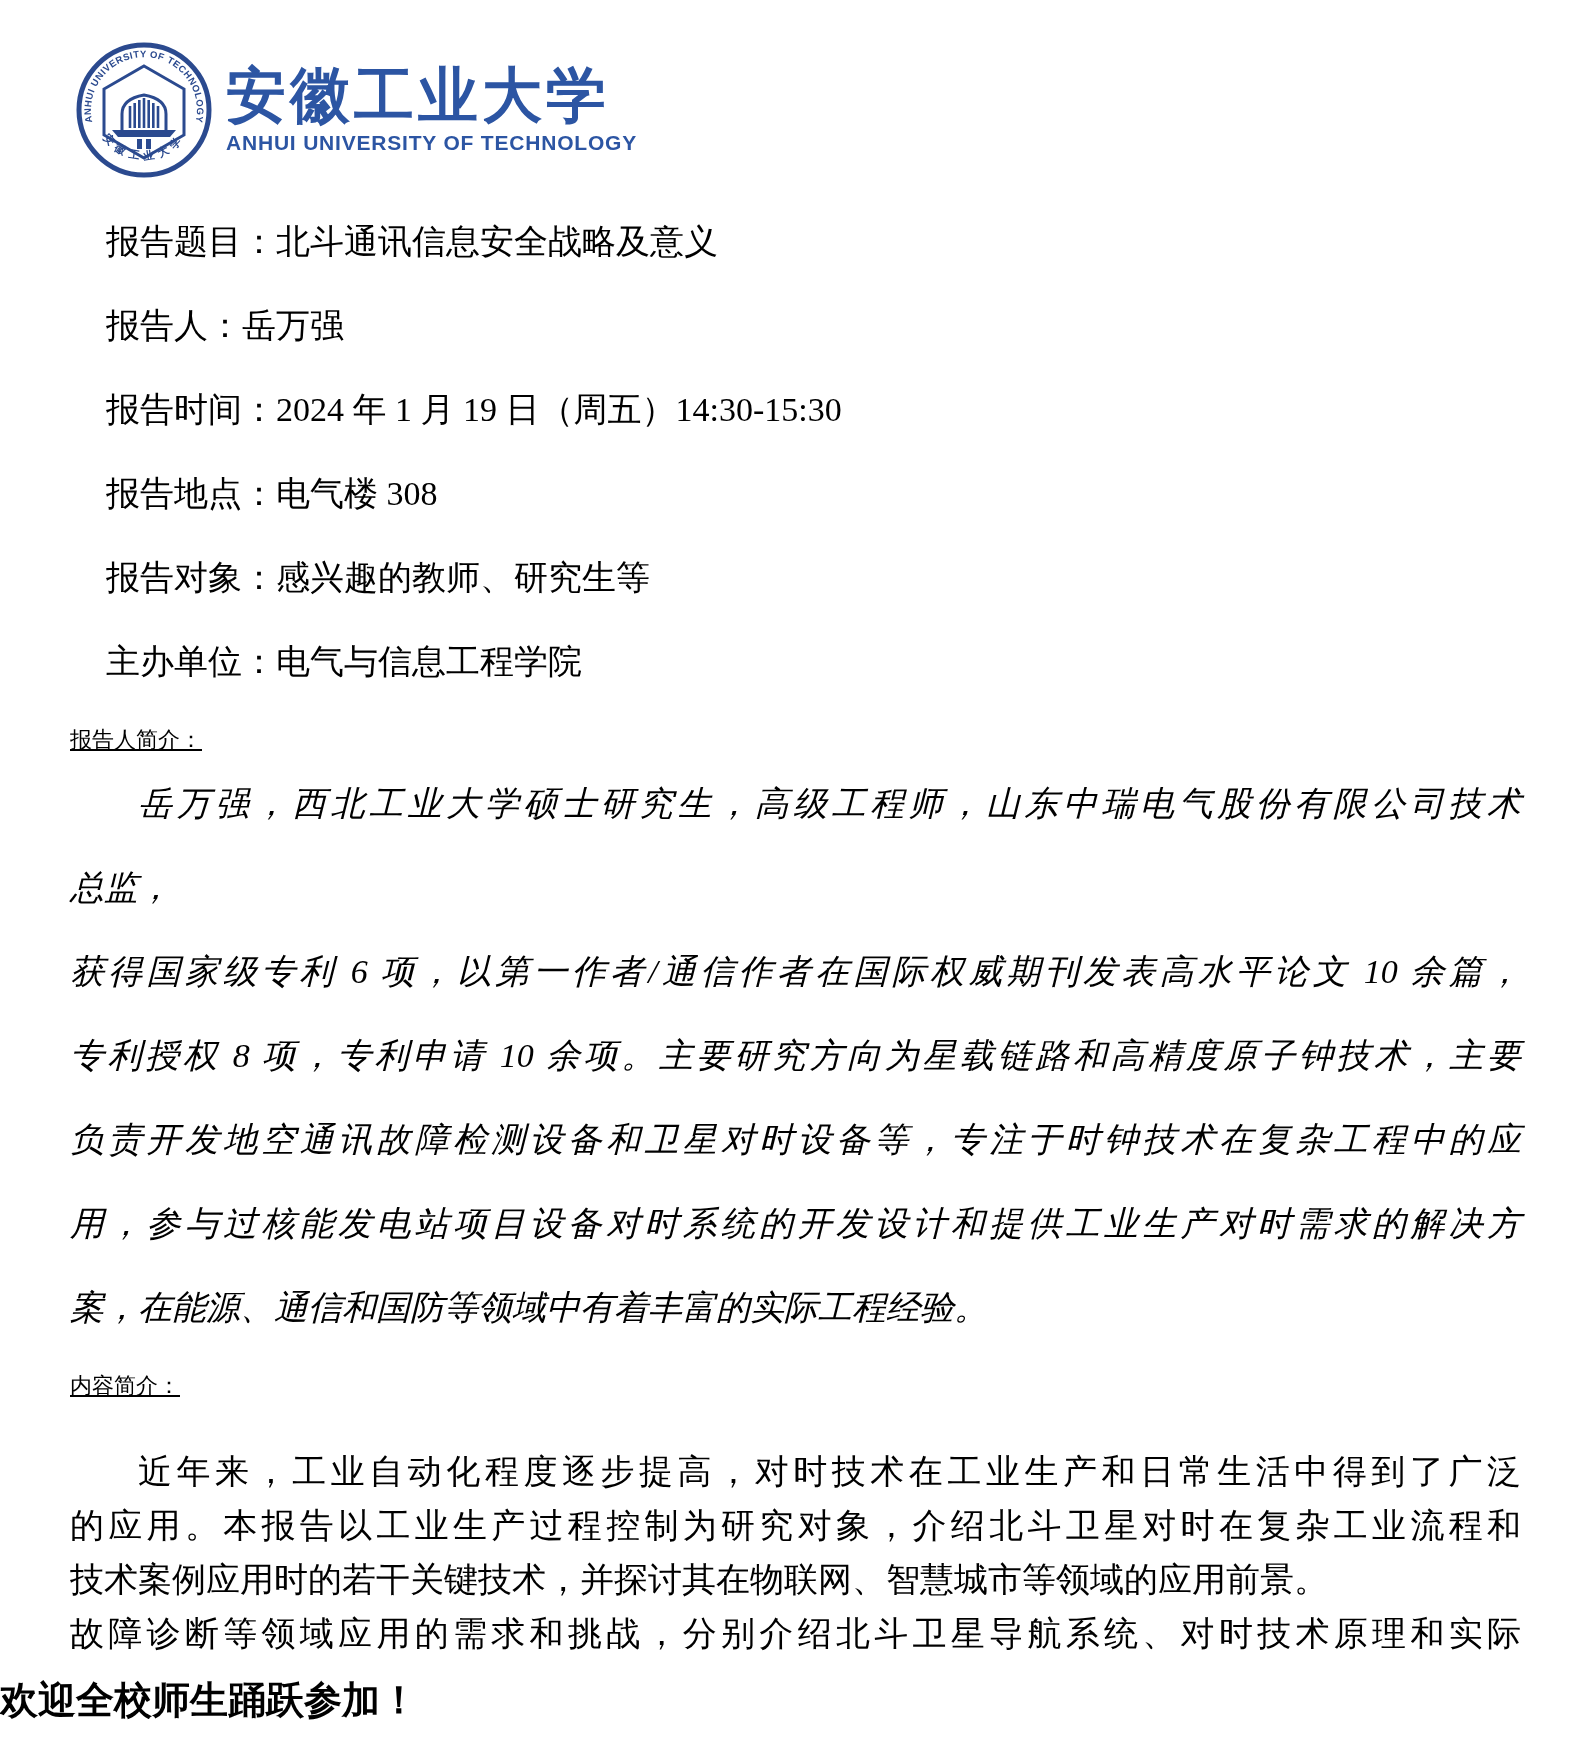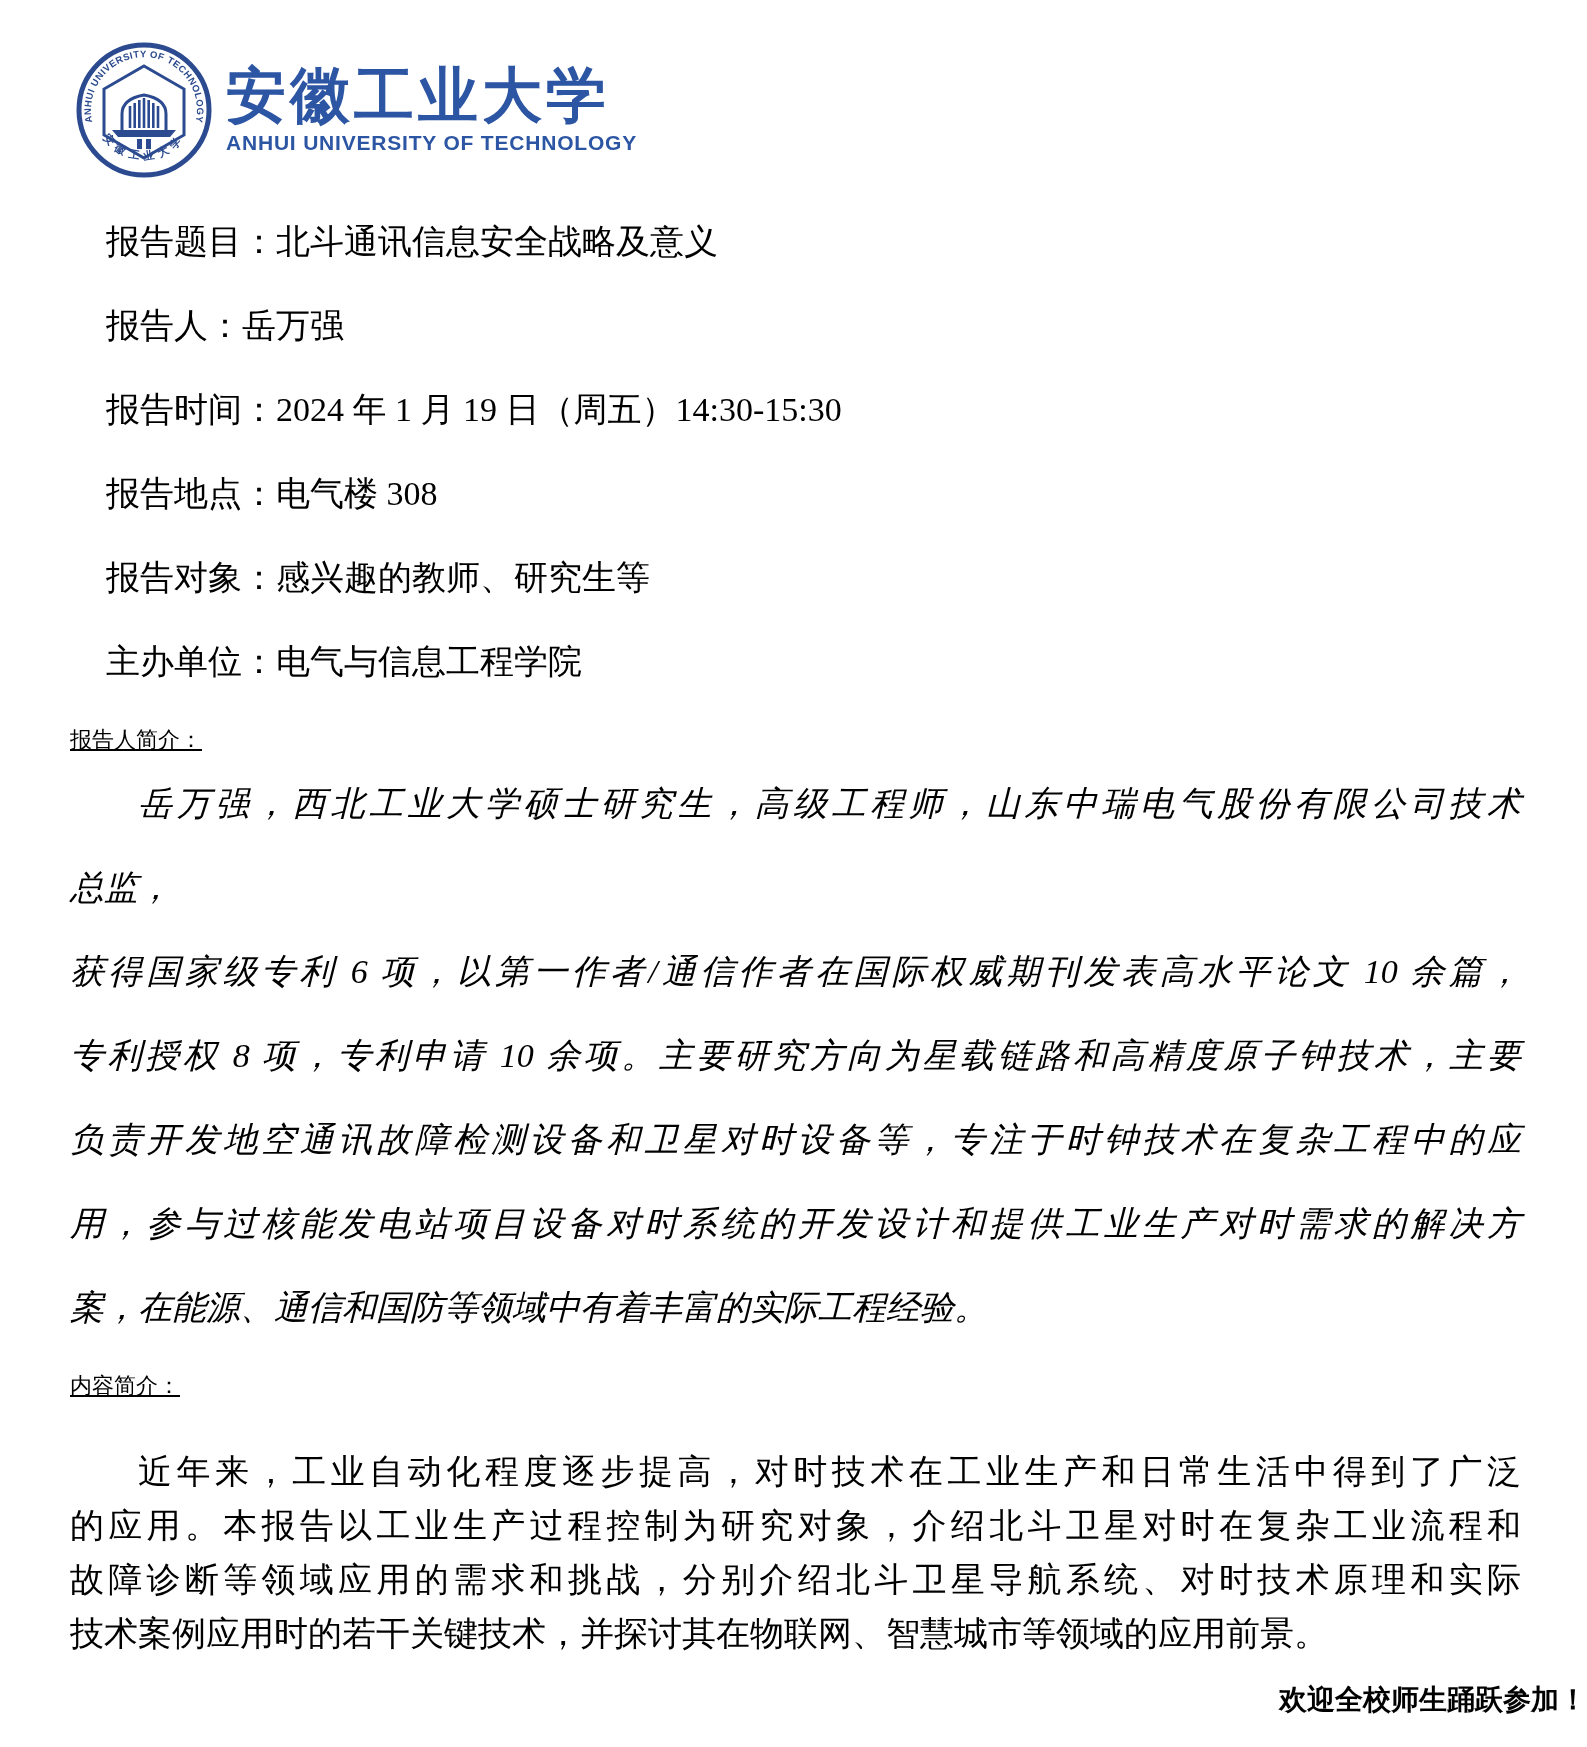--- a/index.html
+++ b/index.html
@@ -42,24 +42,24 @@
   .info .line { font-size: 34px; line-height: 84px; margin-left: 36px; }
   .heading { margin: 0 66px 0 70px; font-size: 22px; line-height: 72px; text-decoration: underline; }
   .bio { margin: -14px 66px 0 70px; font-style: italic; }
   .bline { font-size: 34px; line-height: 84px; }
   .summary { margin: 23px 66px 0 70px; }
   .sline { font-size: 34px; line-height: 54px; }
   .indent { text-indent: 68px; }
   .fill { text-align: justify; text-align-last: justify; }
   .welcome {
     margin-top: 12px;
-    font-size: 28px;
+    font-size: 38px;
     font-weight: 700;
     line-height: 54px;
-    text-align: right;
+    text-align: left;
   }
 </style>
 </head>
 <body>
 
 <div class="page">
 
   <div class="logo-row">
     <svg class="seal" viewBox="0 0 140 140" xmlns="http://www.w3.org/2000/svg">
       <defs>
@@ -113,19 +113,19 @@
     <div class="bline fill">负责开发地空通讯故障检测设备和卫星对时设备等，专注于时钟技术在复杂工程中的应</div>
     <div class="bline fill">用，参与过核能发电站项目设备对时系统的开发设计和提供工业生产对时需求的解决方</div>
     <div class="bline">案，在能源、通信和国防等领域中有着丰富的实际工程经验。</div>
   </div>
 
   <div class="heading">内容简介：</div>
 
   <div class="summary">
     <div class="sline indent fill">近年来，工业自动化程度逐步提高，对时技术在工业生产和日常生活中得到了广泛</div>
     <div class="sline fill">的应用。本报告以工业生产过程控制为研究对象，介绍北斗卫星对时在复杂工业流程和</div>
+    <div class="sline">技术案例应用时的若干关键技术，并探讨其在物联网、智慧城市等领域的应用前景。</div>
     <div class="sline fill">故障诊断等领域应用的需求和挑战，分别介绍北斗卫星导航系统、对时技术原理和实际</div>
-    <div class="sline">技术案例应用时的若干关键技术，并探讨其在物联网、智慧城市等领域的应用前景。</div>
   </div>
 
   <div class="welcome">欢迎全校师生踊跃参加！</div>
 
 </div>
 
 </body></html>

